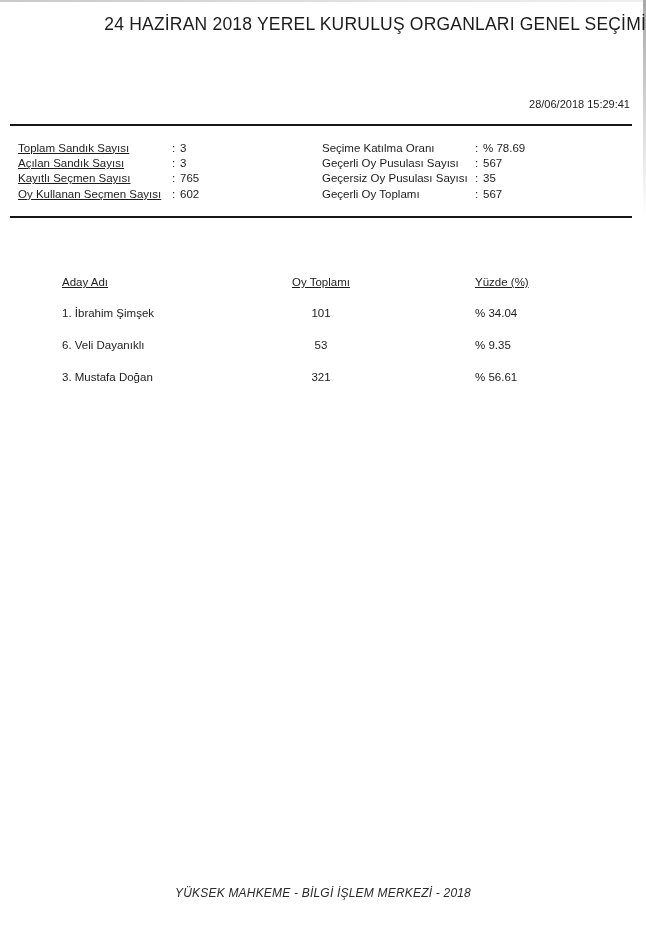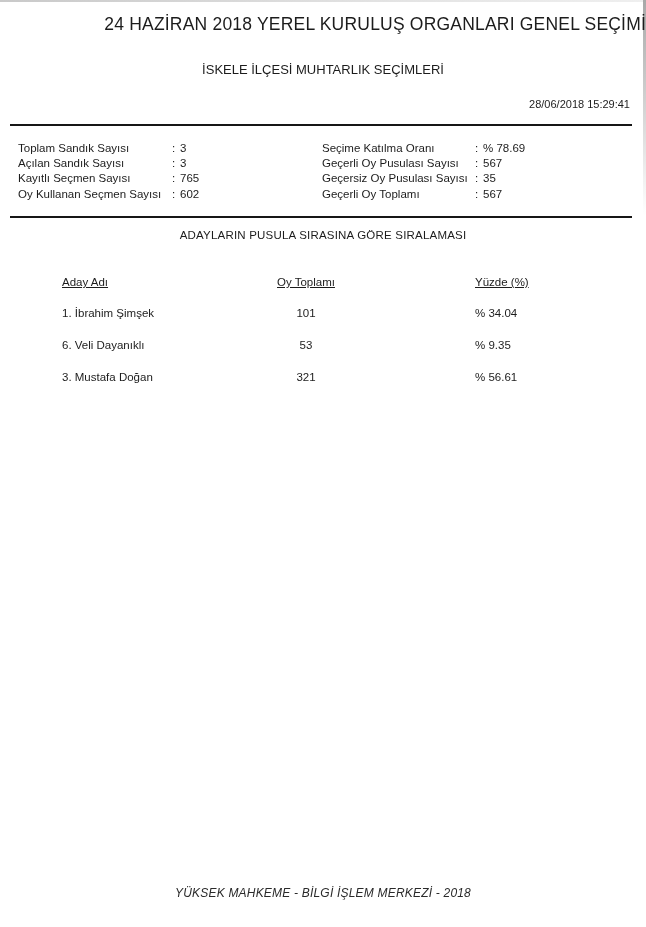--- a/index.html
+++ b/index.html
@@ -39,32 +39,32 @@
   .rule {
     position: absolute; left: 10px; width: 622px; height: 0;
     border-top: 2px solid #161616;
   }
   .rule-1 { top: 124px; }
   .rule-2 { top: 216px; }
   .stats { position: absolute; top: 140px; left: 0; width: 646px; font-size: 11.5px; }
   .stat-row { display: flex; height: 15.4px; align-items: center; }
   .stats-left  { position: absolute; left: 18px; top: 0; }
   .stats-right { position: absolute; left: 322px; top: 0; }
-  .stats-left  .stat-label { width: 154px; }
+  .stats-left  .stat-label { width: 154px; text-decoration: underline; }
   .stats-right .stat-label { width: 153px; }
   .stat-colon { width: 8px; }
   .stat-value { }
   .section-title {
     position: absolute; top: 229px; left: 0; width: 646px;
     text-align: center; font-size: 11.5px; letter-spacing: 0.2px;
   }
   .trow { position: absolute; left: 0; width: 646px; font-size: 11.5px; }
   .thead-row { top: 276px; }
   .col-name  { position: absolute; left: 14px; margin-left: 48px; }
-  .col-votes { position: absolute; left: 256px; width: 100px; text-align: center; }
+  .col-votes { position: absolute; left: 271px; width: 100px; text-align: center; }
   .col-pct   { position: absolute; left: 475px; width: 100px; text-align: left; }
   .underlined { text-decoration: underline; }
   .row-0 { top: 307px; }
   .row-1 { top: 339px; }
   .row-2 { top: 371px; }
   .footer {
     position: absolute; top: 886px; left: 0; width: 646px;
     text-align: center; font-size: 12px; font-style: italic; color: #2a2a2a;
     letter-spacing: 0.2px;
   }
@@ -73,21 +73,20 @@
 <body>
 
 <div class="page">
 
   <div class="scan-edge-top"></div>
   <div class="scan-edge-right"></div>
 
   <div class="title">24 HAZİRAN 2018 YEREL KURULUŞ ORGANLARI GENEL SEÇİMİ</div>
 
   <div class="subtitle">
-    <div>İSKELE İLÇESİ MUHTARLIK SEÇİMLERİ</div>
   </div>
 
   <div class="timestamp">28/06/2018 15:29:41</div>
 
   <div class="rule rule-1"></div>
 
   <div class="stats">
     <div class="stats-left">
       <div class="stat-row">
         <span class="stat-label">Toplam Sandık Sayısı</span>
@@ -129,21 +128,20 @@
       <div class="stat-row">
         <span class="stat-label">Geçerli Oy Toplamı</span>
         <span class="stat-colon">:</span>
         <span class="stat-value">567</span>
       </div>
     </div>
   </div>
 
   <div class="rule rule-2"></div>
 
-  <div class="section-title">ADAYLARIN PUSULA SIRASINA GÖRE SIRALAMASI</div>
 
   <div class="trow thead-row">
     <span class="col-name underlined">Aday Adı</span>
     <span class="col-votes underlined">Oy Toplamı</span>
     <span class="col-pct underlined">Yüzde (%)</span>
   </div>
 
   <div class="trow row-0">
     <span class="col-name">1. İbrahim Şimşek</span>
     <span class="col-votes">101</span>

